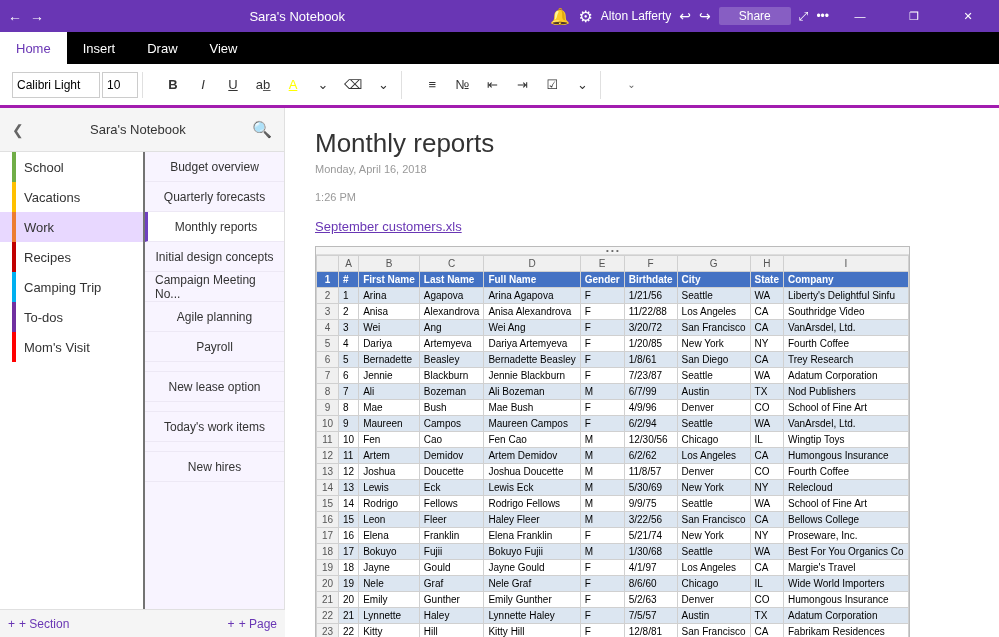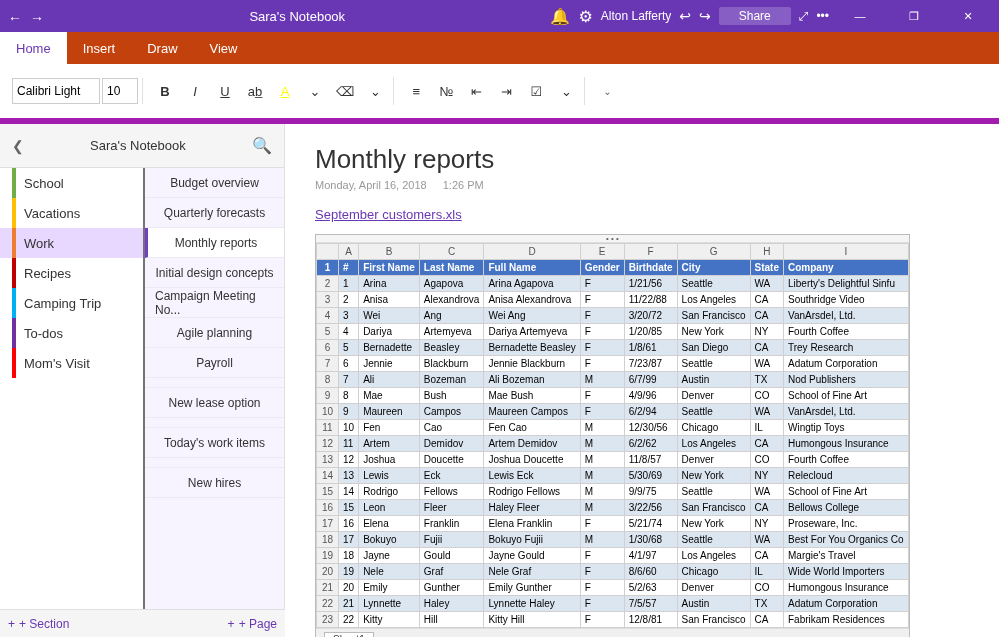--- a/index.html
+++ b/index.html
@@ -16,21 +16,21 @@
       color: #fff;
     }
     .titlebar-left { display: flex; align-items: center; gap: 8px; }
     .titlebar-center { font-size: 13px; }
     .titlebar-right { display: flex; align-items: center; gap: 8px; font-size: 12px; }
     .nav-arrow { font-size: 14px; cursor: pointer; color: #fff; }
     .win-btn { width: 46px; height: 32px; display: inline-flex; align-items: center; justify-content: center; cursor: pointer; font-size: 11px; }
 
     
     .ribbon-tabs {
-      background: #c2410c;
+      background: #000000;
       height: 32px;
       display: flex;
       align-items: flex-end;
       padding-left: 0;
     }
     .ribbon-tab {
       padding: 6px 16px;
       color: #fff;
       cursor: pointer;
       font-size: 13px;
@@ -40,26 +40,26 @@
     }
     .ribbon-tab.active {
       background: #fff;
       color: #6936b4;
       font-weight: 500;
     }
 
     
     .toolbar {
       background: #fff;
-      border-bottom: 6px solid #a21caf;
-      height: 60px;
+      border-bottom: 3px solid #a21caf;
+      height: 44px;
       display: flex;
       align-items: center;
       padding: 0 8px;
-      gap: 4px;
+      gap: 12px;
     }
     .toolbar-group { display: flex; align-items: center; gap: 2px; padding: 0 4px; border-right: 1px solid #e0e0e0; }
     .toolbar-group:last-child { border-right: none; }
     .tb-btn {
       height: 28px;
       min-width: 28px;
       padding: 0 4px;
       display: flex;
       align-items: center;
       justify-content: center;
@@ -154,21 +154,21 @@
     .page-item.active { background: #fff; font-weight: 500; border-left: 3px solid #7040c0; }
 
     
     .content-area {
       flex: 1;
       overflow-y: auto;
       padding: 20px 30px;
       background: #fff;
     }
     .page-title { font-size: 26px; font-weight: 300; color: #333; margin-bottom: 4px; }
-    .page-meta { font-size: 11px; color: #999; margin-bottom: 16px; display: flex; gap: 16px; }
+    .page-meta { font-size: 11px; color: #999; margin-bottom: 16px; display: flex; gap: 16px; flex-direction: column; }
     .page-link { color: #6936b4; font-size: 13px; text-decoration: underline; cursor: pointer; margin-bottom: 12px; display: block; }
 
     
     .spreadsheet-container {
       border: 1px solid #bbb;
       display: inline-block;
       background: #fff;
       overflow: hidden;
     }
     .ss-toolbar {

